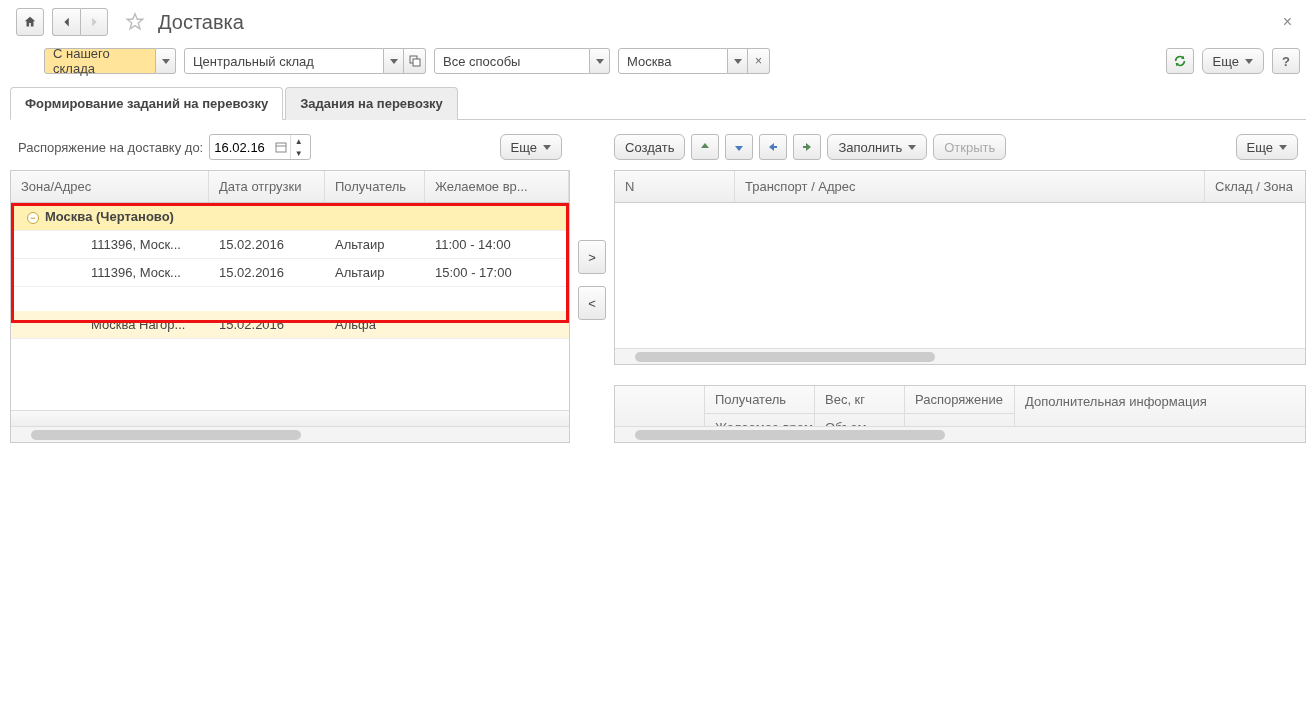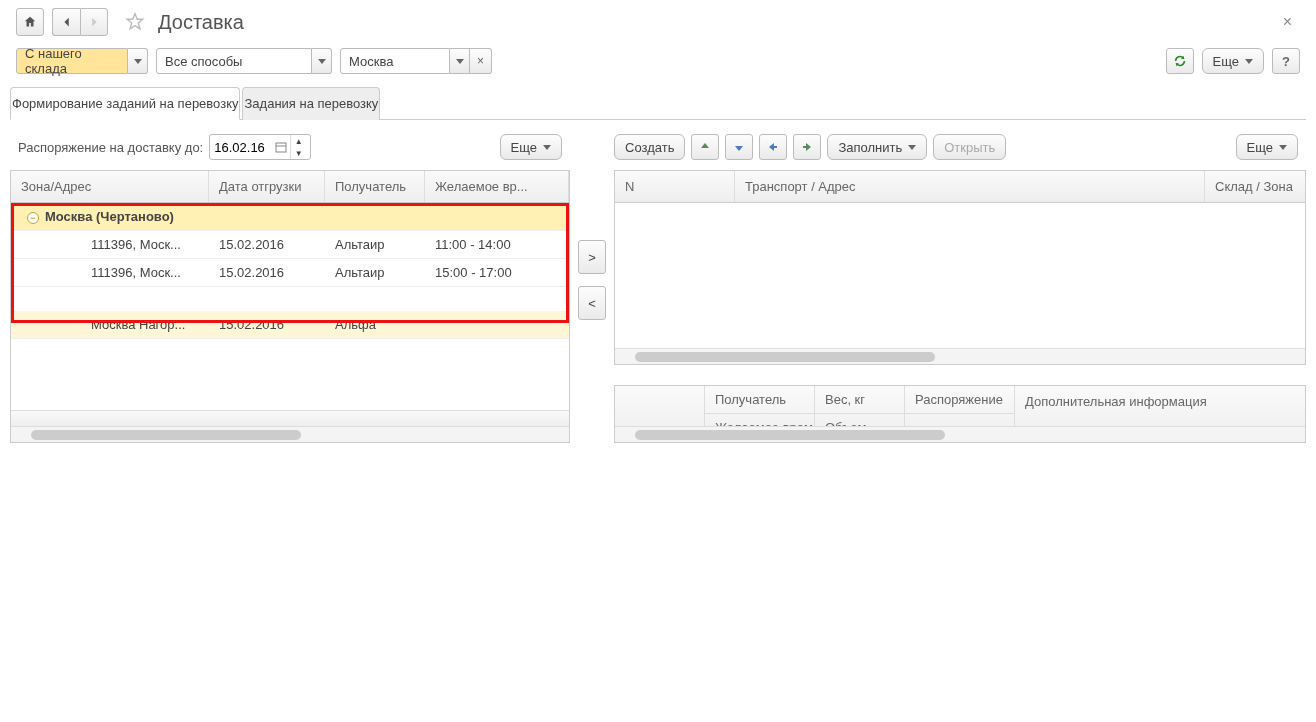--- a/index.html
+++ b/index.html
@@ -8,33 +8,33 @@
 .topbar { display: flex; align-items: center; padding: 8px 16px; gap: 8px; }
 .nav-btn { width: 28px; height: 28px; border: 1px solid #bbb; border-radius: 3px; background: linear-gradient(#fdfdfd,#eaeaea); display: flex; align-items: center; justify-content: center; cursor: pointer; }
 .nav-btn svg { width: 14px; height: 14px; }
 .nav-group { display: flex; }
 .nav-group .nav-btn:first-child { border-radius: 3px 0 0 3px; border-right: none; }
 .nav-group .nav-btn:last-child { border-radius: 0 3px 3px 0; }
 .star-icon { width: 22px; height: 22px; margin-left: 8px; }
 .page-title { font-size: 20px; color: #555; margin-left: 4px; }
 .close-x { margin-left: auto; font-size: 16px; color: #888; cursor: pointer; padding: 4px 8px; }
 
-.toolbar { display: flex; align-items: center; gap: 8px; padding: 4px 16px 12px; }
+.toolbar { display: flex; align-items: center; gap: 8px; padding: 4px 16px 12px; margin-left: 28px; }
 .selbox { display: flex; align-items: center; }
 .selbox-main { height: 26px; border: 1px solid #bbb; border-radius: 3px 0 0 3px; background: #fff; padding: 0 8px; display: flex; align-items: center; min-width: 0; }
 .selbox-main.yellow { background: #ffe499; }
 .selbox-dd { width: 20px; height: 26px; border: 1px solid #bbb; border-left: none; background: linear-gradient(#fdfdfd,#eaeaea); display: flex; align-items: center; justify-content: center; border-radius: 0 3px 3px 0; cursor: pointer; }
 .selbox-ext { width: 22px; height: 26px; border: 1px solid #bbb; border-left: none; background: linear-gradient(#fdfdfd,#eaeaea); display: flex; align-items: center; justify-content: center; border-radius: 0 3px 3px 0; cursor: pointer; }
 .spacer { flex: 1; }
 .icon-btn { width: 28px; height: 26px; border: 1px solid #bbb; border-radius: 3px; background: linear-gradient(#fdfdfd,#eaeaea); display: flex; align-items: center; justify-content: center; cursor: pointer; }
 .txt-btn { height: 26px; border: 1px solid #bbb; border-radius: 6px; background: linear-gradient(#fdfdfd,#eaeaea); padding: 0 10px; display: flex; align-items: center; gap: 6px; cursor: pointer; }
 .txt-btn.disabled { color: #aaa; cursor: default; }
 
 .tabs { display: flex; margin: 0 10px; border-bottom: 1px solid #ccc; }
-.tab { padding: 8px 1px; border: 1px solid #ccc; border-bottom: none; background: #eee; border-radius: 4px 4px 0 0; margin-right: 2px; cursor: pointer; position: relative; top: 1px; }
+.tab { padding: 8px 14px; border: 1px solid #ccc; border-bottom: none; background: #eee; border-radius: 4px 4px 0 0; margin-right: 2px; cursor: pointer; position: relative; top: 1px; font-weight: bold; }
 .tab.active { background: #fff; border-bottom: 1px solid #fff; }
 
 .content { display: flex; padding: 10px; gap: 8px; }
 .left-pane { width: 560px; display: flex; flex-direction: column; }
 .middle-col { width: 28px; display: flex; flex-direction: column; gap: 12px; justify-content: flex-start; padding-top: 110px; }
 .right-pane { flex: 1; display: flex; flex-direction: column; gap: 20px; }
 
 .pane-toolbar { display: flex; align-items: center; gap: 6px; padding: 4px 8px 10px; }
 .label { color: #555; }
 .date-input { height: 26px; border: 1px solid #bbb; border-radius: 3px; padding: 0 4px; display: flex; align-items: center; background: #fff; }
@@ -93,20 +93,34 @@
 <div class="toolbar">
   <div class="selbox">
     <div class="selbox-main yellow" style="width:112px">
         <span>С нашего склада</span>
       </div>
     <div class="selbox-dd">
         <span class="chevdown"></span>
       </div>
   </div>
   <div class="selbox">
+    <div class="selbox-main" style="width:200px">
+        <span>Центральный склад</span>
+      </div>
+    <div class="selbox-dd" style="border-radius:0">
+        <span class="chevdown"></span>
+      </div>
+    <div class="selbox-ext">
+        <svg width="12" height="12" viewBox="0 0 12 12">
+          <rect x="1" y="1" width="7" height="7" fill="none" stroke="#666"></rect>
+          <rect x="4" y="4" width="7" height="7" fill="#fff" stroke="#666"></rect>
+        </svg>
+      </div>
+  </div>
+  <div class="selbox">
     <div class="selbox-main" style="width:156px">
         <span>Все способы</span>
       </div>
     <div class="selbox-dd">
         <span class="chevdown"></span>
       </div>
   </div>
   <div class="selbox">
     <div class="selbox-main" style="width:110px">
         <span>Москва</span>

